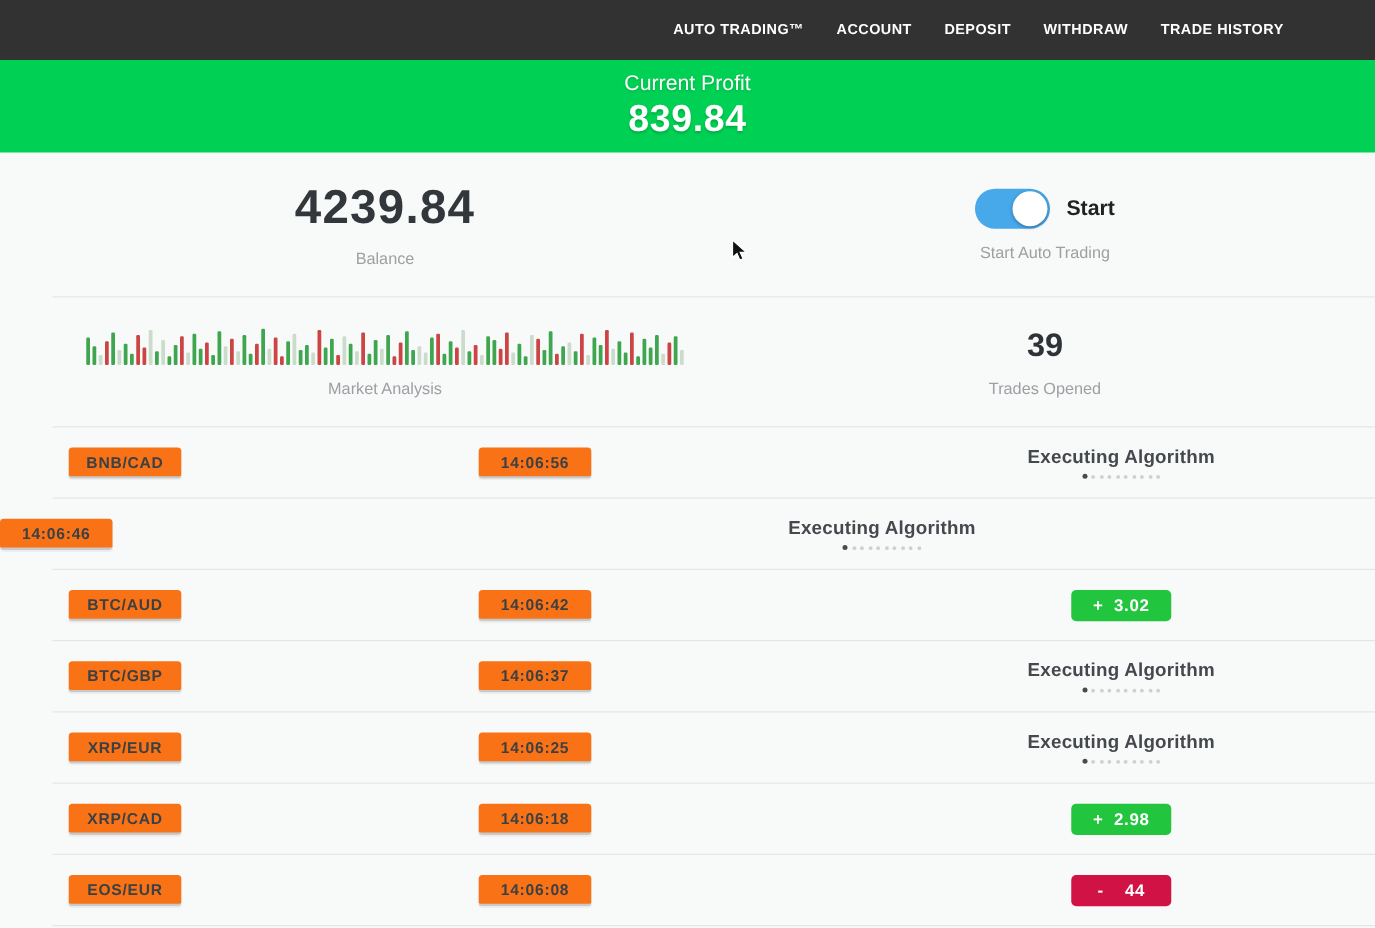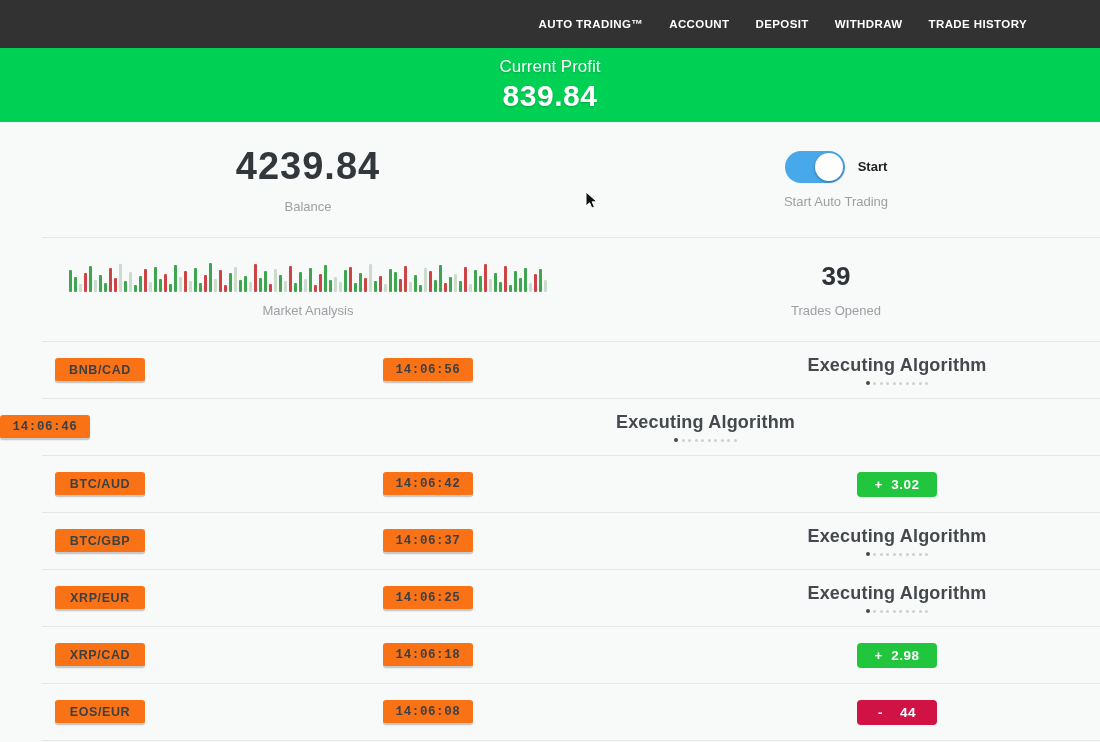--- a/index.html
+++ b/index.html
@@ -29,40 +29,40 @@
   .stats .right{width:44%;display:flex;flex-direction:column;align-items:center;justify-content:center;padding-right:44px;}
   .section1{height:115px;}
   .section2{height:103px;}
   .balance-value{font-size:38px;font-weight:bold;color:#32373c;letter-spacing:1px;}
   .sub-label{font-size:13px;color:#9da0a3;margin-top:11px;}
   .toggle-row{display:flex;align-items:center;gap:13px;}
   .toggle{width:60px;height:32px;border-radius:16px;background:var(--toggle-blue);
           position:relative;cursor:pointer;}
   .toggle .knob{position:absolute;top:2px;right:2px;width:28px;height:28px;border-radius:50%;
           background:#fff;box-shadow:0 1px 3px rgba(0,0,0,.35);}
-  .toggle-label{font-size:13px;font-weight:bold;color:#212121;}
+  .toggle-label{font-size:17px;font-weight:bold;color:#212121;}
   
   .chart-bars{display:flex;align-items:flex-end;gap:2px;height:30px;}
   .chart-bars .bar{width:3px;border-radius:1px;}
   .bar-g{background:var(--chart-green);} .bar-r{background:var(--chart-red);} .bar-p{background:var(--chart-pale);}
   .big-count{font-size:26px;font-weight:bold;color:#2f3337;}
   
   .sep-line{border:none;border-top:1px solid #e4e6e7;margin:0 0 0 42px;height:0;}
   
   .trade-row{height:56px;display:flex;align-items:center;}
   .col-pair{width:383px;padding-left:55px;}
-  .col-time{width:311px;font-family:Liberation Mono, monospace;}
+  .col-time{width:311px;}
   .col-status{flex:1;display:flex;align-items:center;justify-content:center;}
   .chip{display:inline-block;width:90px;height:25px;line-height:25px;text-align:center;
         background:#f97316;border-radius:3px;border-bottom:2px solid #c9c9c9;
         font-weight:bold;font-size:12.5px;letter-spacing:.6px;color:#3c4043;
         box-shadow:0 1px 1px rgba(0,0,0,.05);}
   .chip.pair{cursor:pointer;}
   .status-exec{display:flex;flex-direction:column;align-items:center;gap:5px;}
-  .exec-label{font-weight:bold;font-size:18px;color:#45494d;letter-spacing:.2px;}
+  .exec-label{font-weight:bold;font-size:15px;color:#45494d;letter-spacing:.2px;}
   .exec-dots{display:flex;gap:3.5px;align-items:center;height:4px;}
   .exec-dots .dot{width:3px;height:3px;border-radius:50%;background:#cfcfcf;}
   .exec-dots .dot.first{width:4px;height:4px;background:#4a4a4a;}
   .badge{width:80px;height:25px;border-radius:4px;color:#fff;font-weight:bold;font-size:13.5px;
          display:flex;align-items:center;justify-content:center;white-space:pre;letter-spacing:.5px;}
   .badge.profit{background:var(--profit-green);}
   .badge.loss{background:var(--loss-red);}
   
   .cursor{position:absolute;left:585px;top:191px;pointer-events:none;}
 </style>

